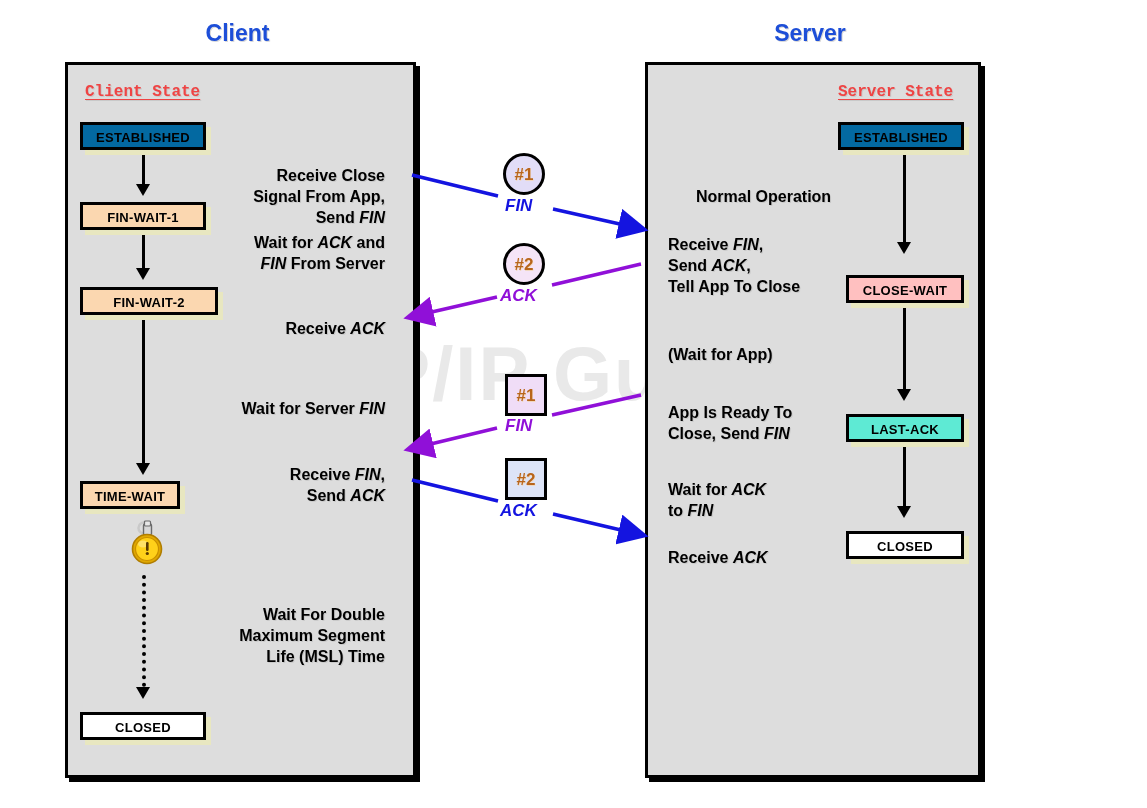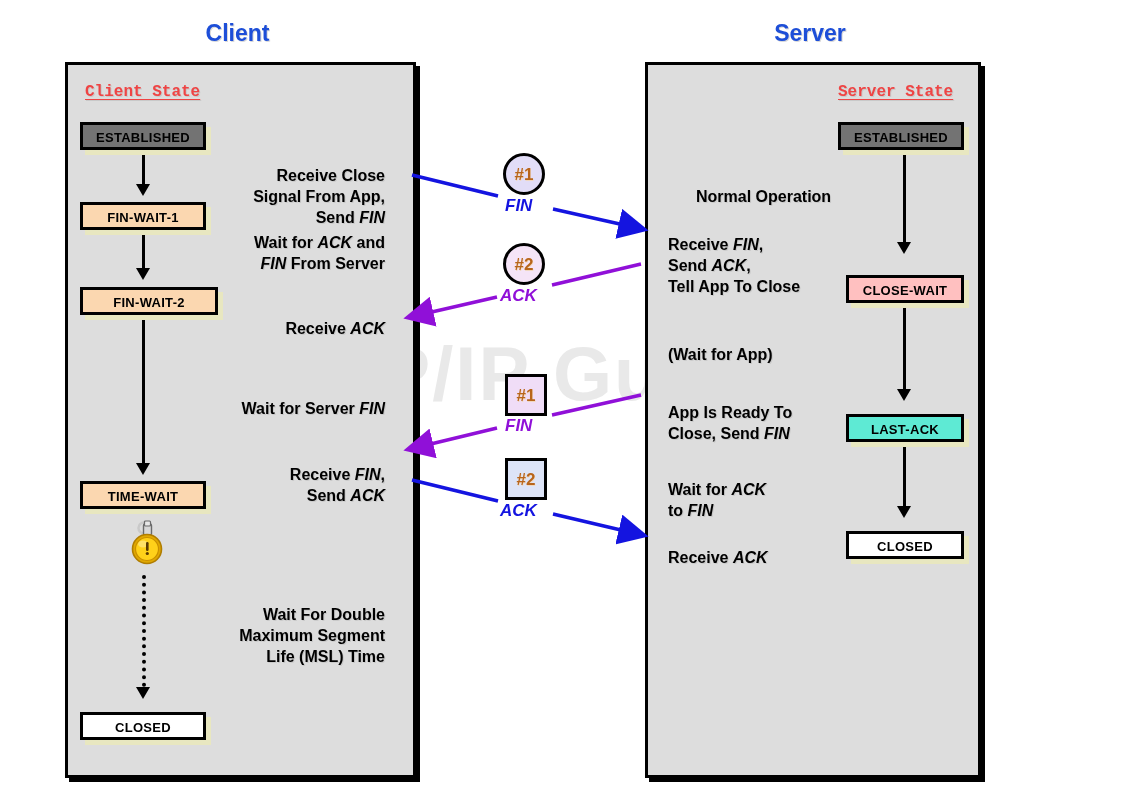--- a/index.html
+++ b/index.html
@@ -78,21 +78,21 @@
     font-size: 13px;
     font-weight: bold;
     color: #000000;
     text-align: center;
     letter-spacing: 0.3px;
     box-shadow: 5px 5px 0 #e8e7c0;
     z-index: 4;
     box-sizing: border-box;
     white-space: nowrap;
   }
-  .st-established { background: #737373; }
+  .st-established { background: #0369a1; }
   .st-finwait     { background: #fbd7b0; }
   .st-timewait    { background: #fbd7b0; }
   .st-closewait   { background: #ffc0c0; }
   .st-lastack     { background: #5eead4; }
   .st-closed      { background: #ffffff; }
 
   
   .vline {
     position: absolute;
     width: 3px;
@@ -185,21 +185,21 @@
   <div class="col-title" style="left:645px; top:20px; width:330px;">Server</div>
 
   <div class="panel" style="left:65px; top:62px; width:345px; height:710px;"></div>
   <div class="panel" style="left:645px; top:62px; width:330px; height:710px;"></div>
 
   <div class="panel-heading" style="left:85px; top:83px;">Client State</div>
 
   <div class="state-box st-established" style="left:80px; top:122px; width:126px;">ESTABLISHED</div>
   <div class="state-box st-finwait" style="left:80px; top:202px; width:126px;">FIN-WAIT-1</div>
   <div class="state-box st-finwait" style="left:80px; top:287px; width:138px;">FIN-WAIT-2</div>
-  <div class="state-box st-timewait" style="left:80px; top:481px; width:126px;">TIME-WAIT</div>
+  <div class="state-box st-timewait" style="left:80px; top:481px; width:100px;">TIME-WAIT</div>
   <div class="state-box st-closed" style="left:80px; top:712px; width:126px;">CLOSED</div>
 
   <div class="vline" style="left:142px; top:152px; height:32px;"></div>
   <div class="vhead" style="left:136px; top:184px;"></div>
 
   <div class="vline" style="left:142px; top:232px; height:36px;"></div>
   <div class="vhead" style="left:136px; top:268px;"></div>
 
   <div class="vline" style="left:142px; top:317px; height:146px;"></div>
   <div class="vhead" style="left:136px; top:463px;"></div>

